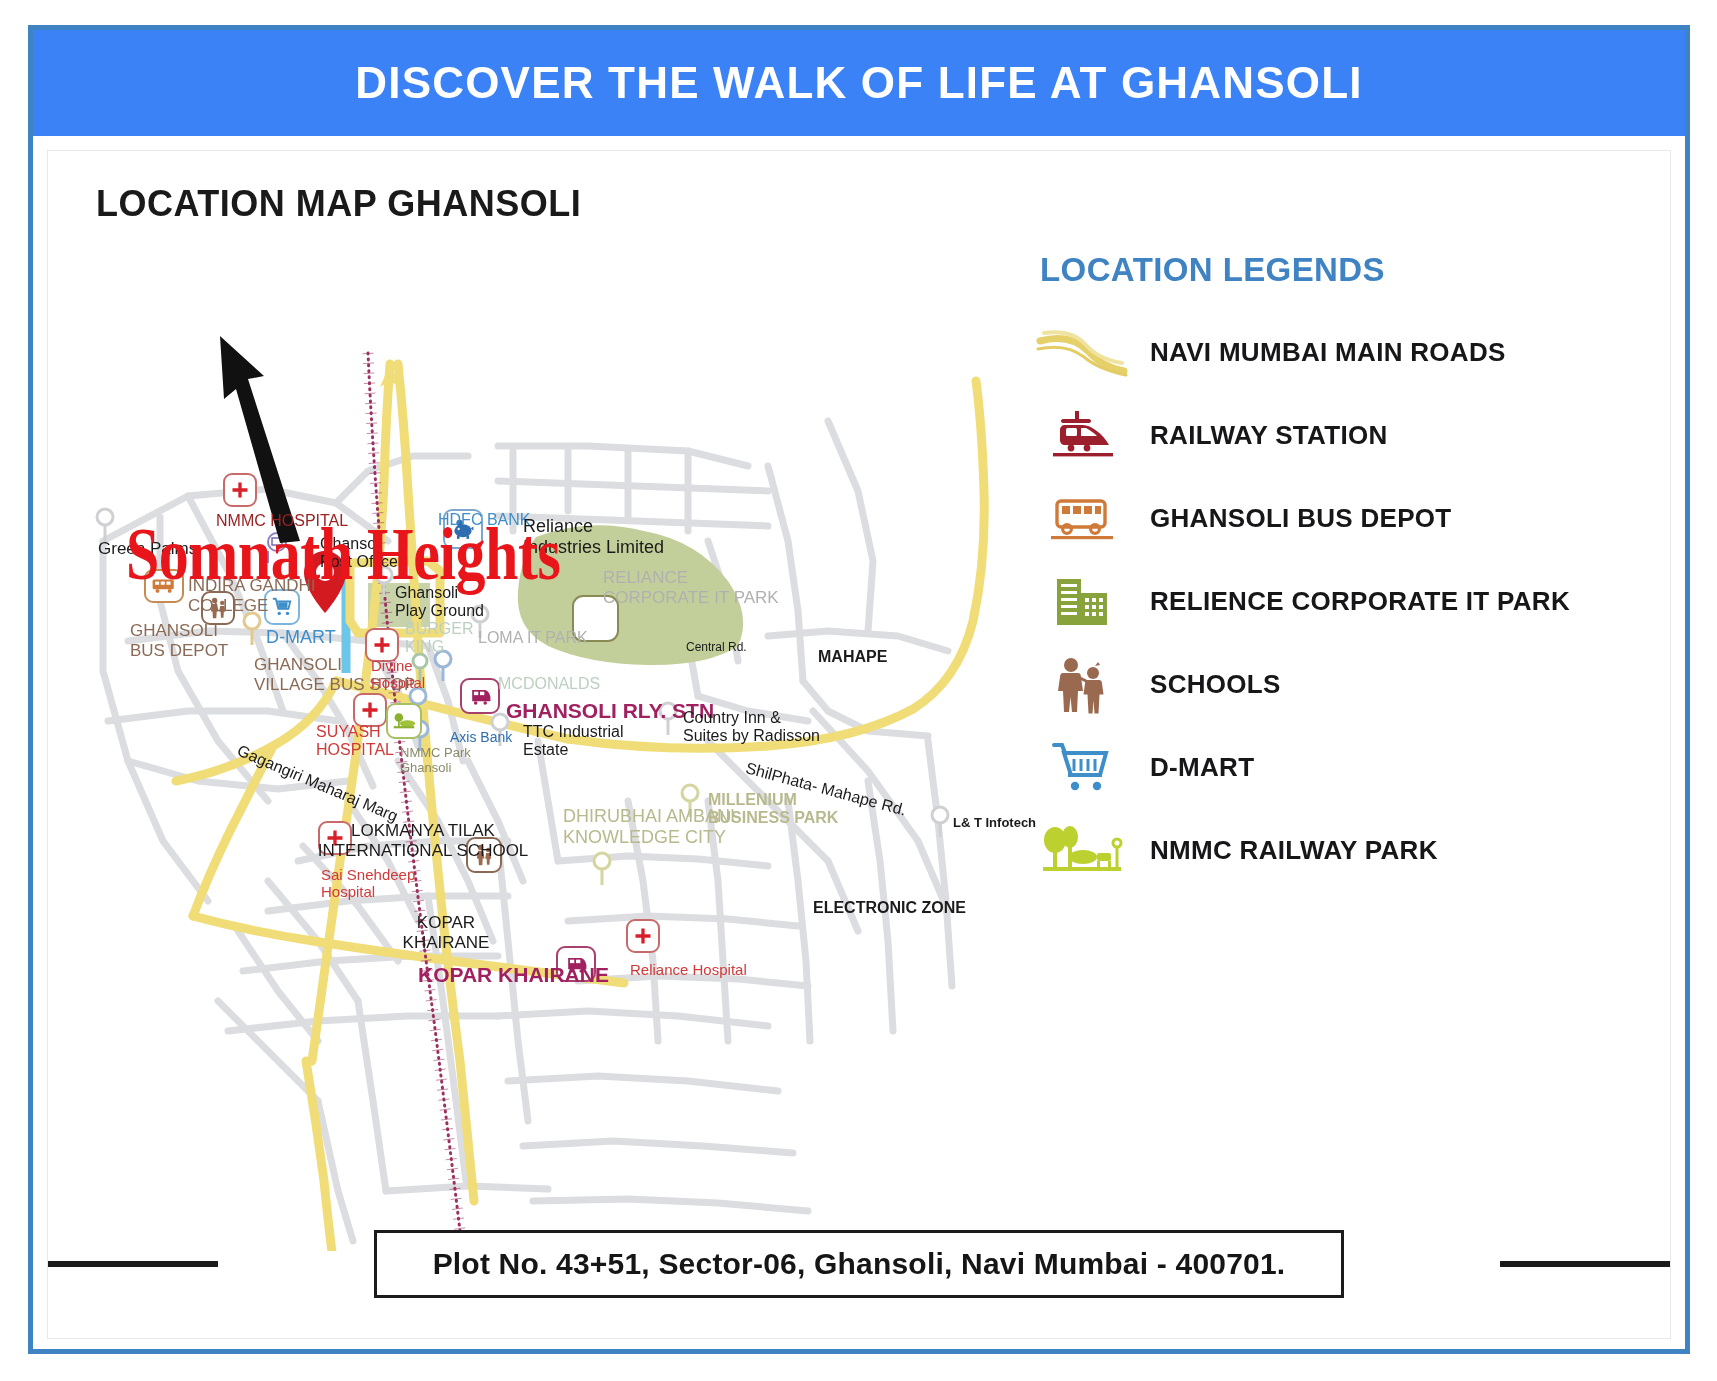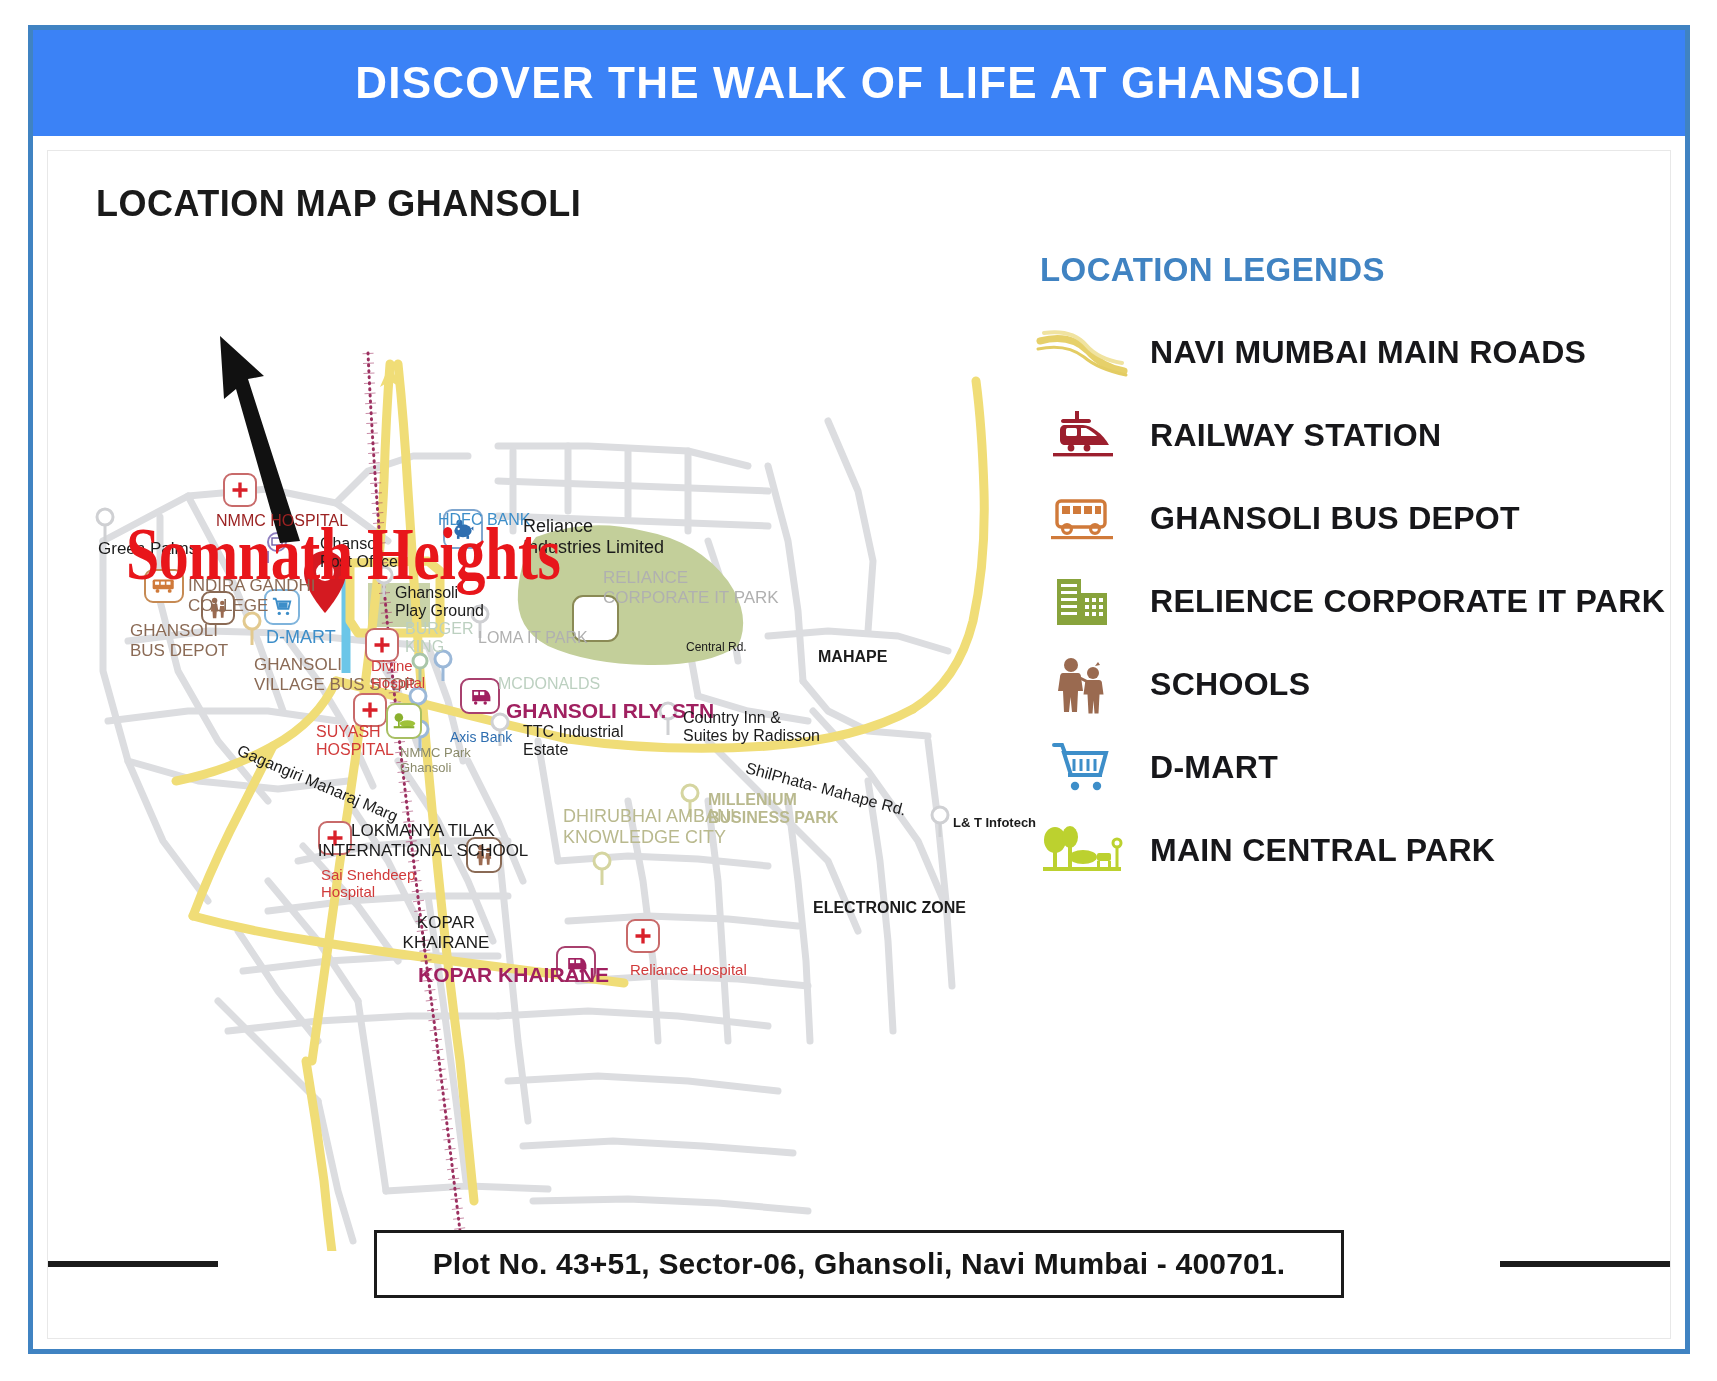--- a/index.html
+++ b/index.html
@@ -85,21 +85,21 @@
   }
   .legend-icon {
     width: 108px;
     min-width: 108px;
     height: 70px;
     display: flex;
     align-items: center;
     justify-content: center;
   }
   .legend-label {
-    font-size: 32px;
+    font-size: 26px;
     font-weight: bold;
     color: #17171a;
     letter-spacing: 0.3px;
     margin-left: 14px;
     white-space: nowrap;
   }
   
   #map-canvas {
     position: absolute;
     left: 20px;
@@ -588,21 +588,21 @@
             <rect x="29" y="22" width="4" height="22" fill="#bcd12f"></rect>
             <ellipse cx="44" cy="34" rx="14" ry="7" fill="#bcd12f"></ellipse>
             <rect x="58" y="30" width="14" height="8" rx="2" fill="#bcd12f"></rect>
             <rect x="58" y="38" width="3" height="7" fill="#bcd12f"></rect>
             <rect x="69" y="38" width="3" height="7" fill="#bcd12f"></rect>
             <circle cx="78" cy="20" r="4" fill="none" stroke="#bcd12f" stroke-width="3"></circle>
             <rect x="76.5" y="24" width="3" height="20" fill="#bcd12f"></rect>
             <rect x="4" y="44" width="78" height="4" fill="#bcd12f"></rect>
           </svg>
         </div>
-        <div class="legend-label">MAIN CENTRAL PARK</div>
+        <div class="legend-label">NMMC RAILWAY PARK</div>
       </div>
     </div>
 
     <div id="footer">
       <div class="footer-rule"></div>
       <div id="footer-box">
         <div id="footer-text">Plot No. 43+51, Sector-06, Ghansoli, Navi Mumbai - 400701.</div>
       </div>
       <div class="footer-rule"></div>
     </div>

